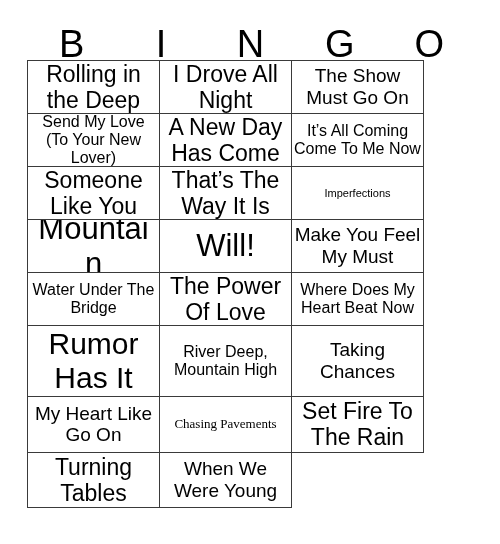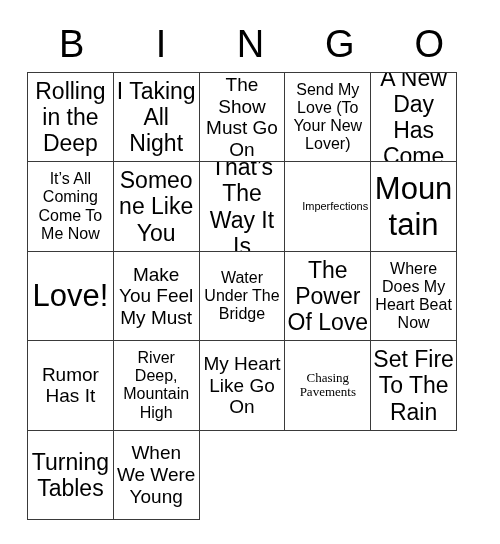--- a/index.html
+++ b/index.html
@@ -41,25 +41,25 @@
     line-height: 1;
     font-weight: 400;
     color: #000000;
     letter-spacing: 0;
   }
 
   
   #grid {
     position: absolute;
     left: 27px;
-    top: 72px;
-    width: 430px;
+    top: 60px;
+    width: 397px;
     height: 448px;
     display: grid;
-    grid-template-columns: repeat(5, 1fr);
+    grid-template-columns: repeat(3, 1fr);
     grid-template-rows: repeat(5, 1fr);
     border-top: 1px solid #3a3a3a;
     border-left: 1px solid #3a3a3a;
     box-sizing: border-box;
     background: #ffffff;
   }
   .cell {
     border-right: 1px solid #3a3a3a;
     border-bottom: 1px solid #3a3a3a;
     box-sizing: border-box;
@@ -74,46 +74,46 @@
   .cell-text {
     display: block;
     width: 100%;
     line-height: 1.14;
     color: #000000;
     word-wrap: break-word;
   }
 
   
   .fs-xxl .cell-text { font-size: 31px; }
-  .fs-xl  .cell-text { font-size: 19px; }
+  .fs-xl  .cell-text { font-size: 30px; }
   .fs-lg  .cell-text { font-size: 23px; }
   .fs-md  .cell-text { font-size: 19px; }
   .fs-sm  .cell-text { font-size: 16px; }
   .fs-xs  .cell-text { font-size: 13px; font-family: Liberation Serif, serif; }
-  .fs-xxs .cell-text { font-size: 11px; text-align: right; }
+  .fs-xxs .cell-text { font-size: 11px; }
 </style>
 </head>
 <body>
 
 <div id="card">
 
   <div id="header-row">
       <div class="header-letter">B</div>
       <div class="header-letter">I</div>
       <div class="header-letter">N</div>
       <div class="header-letter">G</div>
       <div class="header-letter">O</div>
     </div>
 
   <div id="grid">
       <div class="cell fs-lg">
         <span class="cell-text">Rolling in the Deep</span>
       </div>
       <div class="cell fs-lg">
-        <span class="cell-text">I Taking All Night</span>
+        <span class="cell-text">I Drove All Night</span>
       </div>
       <div class="cell fs-md">
         <span class="cell-text">The Show Must Go On</span>
       </div>
       <div class="cell fs-sm">
         <span class="cell-text">Send My Love (To Your New Lover)</span>
       </div>
       <div class="cell fs-lg">
         <span class="cell-text">A New Day Has Come</span>
       </div>
@@ -126,39 +126,42 @@
       <div class="cell fs-lg">
         <span class="cell-text">That’s The Way It Is</span>
       </div>
       <div class="cell fs-xxs">
         <span class="cell-text">Imperfections</span>
       </div>
       <div class="cell fs-xxl">
         <span class="cell-text">Mountain</span>
       </div>
       <div class="cell fs-xxl">
-        <span class="cell-text">Love!</span>
+        <span class="cell-text">Will!</span>
       </div>
       <div class="cell fs-md">
         <span class="cell-text">Make You Feel My Must</span>
       </div>
       <div class="cell fs-sm">
         <span class="cell-text">Water Under The Bridge</span>
       </div>
       <div class="cell fs-lg">
         <span class="cell-text">The Power Of Love</span>
       </div>
       <div class="cell fs-sm">
         <span class="cell-text">Where Does My Heart Beat Now</span>
       </div>
       <div class="cell fs-xl">
         <span class="cell-text">Rumor Has It</span>
       </div>
       <div class="cell fs-sm">
         <span class="cell-text">River Deep, Mountain High</span>
+      </div>
+      <div class="cell fs-md">
+        <span class="cell-text">Taking Chances</span>
       </div>
       <div class="cell fs-md">
         <span class="cell-text">My Heart Like Go On</span>
       </div>
       <div class="cell fs-xs">
         <span class="cell-text">Chasing Pavements</span>
       </div>
       <div class="cell fs-lg">
         <span class="cell-text">Set Fire To The Rain</span>
       </div>

